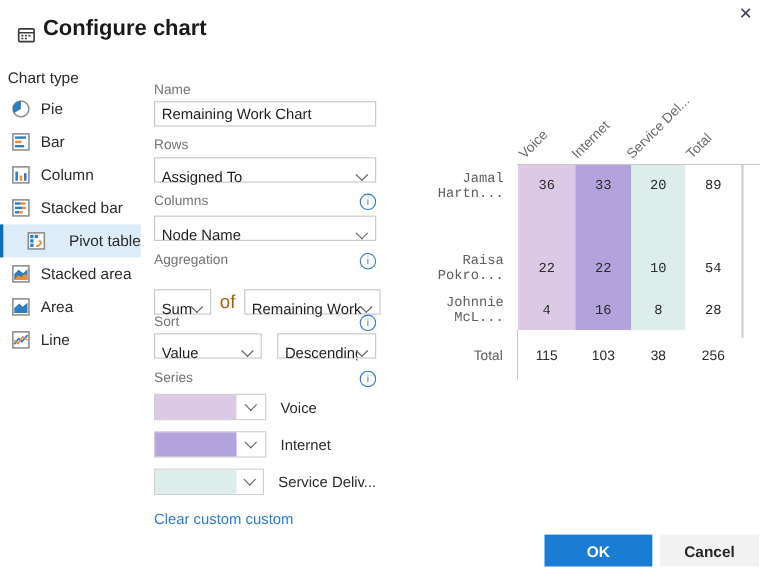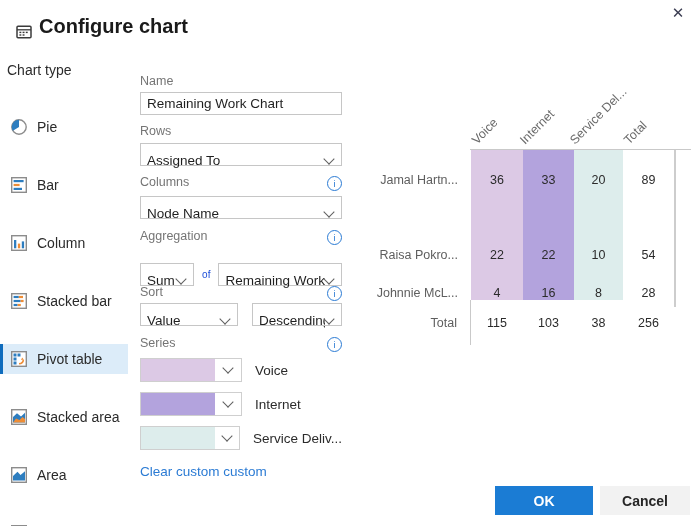--- a/index.html
+++ b/index.html
@@ -8,55 +8,55 @@
 
   
   .close{position:absolute;left:667px;top:2px;width:22px;height:22px;font-size:15px;
          color:#3b3d52;text-align:center;line-height:22px;cursor:pointer;}
   .hicon{position:absolute;left:15px;top:23px;width:18px;height:18px;}
   .title{position:absolute;left:39px;top:15px;font-size:20px;font-weight:700;color:#1a1a1a;margin:0;}
 
   
   .ct-title{position:absolute;left:7px;top:62px;font-size:14px;color:#2b2b2b;}
   .ctlist{position:absolute;left:0;top:84px;width:128px;margin:0;padding:0;list-style:none;}
-  .ct-item{display:flex;align-items:center;height:30px;padding-left:10px;cursor:pointer;margin-top:28px;}
-  .ct-item.selected{border-left:3px solid #0f6cbd;padding-left:7px;}
+  .ct-item{display:flex;align-items:center;height:30px;padding-left:10px;cursor:pointer;}
+  .ct-item.selected{border-left:3px solid #0f6cbd;padding-left:21px;justify-content:space-between;}
   .ct-item .ci{width:18px;height:18px;flex:0 0 18px;}
   .ct-item .cl{margin-left:9px;font-size:14px;color:#2b2b2b;white-space:nowrap;}
 
   
   .grp{position:absolute;left:140px;width:202px;}
   .flabel{font-size:12.5px;color:#757575;line-height:15px;display:block;}
   .info{position:absolute;right:0;top:1px;width:13px;height:13px;border:1.2px solid #2b7bd4;
         border-radius:50%;color:#2b7bd4;font-size:9.5px;line-height:13px;text-align:center;cursor:pointer;}
   .info::before{content:"i";}
   .tinput{box-sizing:border-box;width:100%;height:23px;border:1px solid #c6c6c6;background:#fff;
           font-family:"Liberation Sans",sans-serif;font-size:13.5px;color:#1f1f1f;padding:0 6px;outline:none;}
   .sel{box-sizing:border-box;height:23px;border:1px solid #c6c6c6;background:#fff;display:flex;
        align-items:center;padding:12px 8px 0 6px;font-size:13.5px;color:#1f1f1f;cursor:pointer;}
   .sel .seltext{white-space:nowrap;overflow:hidden;}
   .chev{width:7px;height:7px;border-right:1.4px solid #5f5f5f;border-bottom:1.4px solid #5f5f5f;
         transform:rotate(45deg);margin-top:-4px;flex:0 0 7px;}
   .sel .chev{margin-left:auto;}
   .aggrow{display:flex;align-items:center;}
-  .ofword{margin:0 8px;font-size:10px;color:#1d4ed8;}
+  .ofword{margin:0 8px;font-size:17px;color:#a16207;}
   .swrow{display:flex;align-items:center;height:24px;margin-top:10px;}
   .swatch{box-sizing:border-box;width:102px;height:24px;border:1px solid #cfcfcf;display:flex;cursor:pointer;background:#fff;}
   .swcolor{width:74px;}
   .swchev{flex:1;display:flex;align-items:center;justify-content:center;}
   .swname{margin-left:13px;font-size:13.5px;color:#2b2b2b;white-space:nowrap;}
   .clearlink{position:absolute;left:140px;top:464px;font-size:13.5px;text-decoration:none;cursor:pointer;}
 
   
   .preview{position:absolute;left:375px;top:75px;width:316px;height:272px;font-size:12.5px;}
   .rothead{position:absolute;top:58px;height:14px;line-height:14px;color:#6b6b6b;white-space:nowrap;
            transform:rotate(-45deg);transform-origin:0 100%;}
   .hline{position:absolute;left:95px;top:74px;width:221px;border-top:1px solid #c9c9c9;}
   .strip{position:absolute;top:75px;height:150px;}
-  .prow{position:absolute;left:0;display:flex;align-items:flex-end;height:37px;width:316px;}
+  .prow{position:absolute;left:0;display:flex;align-items:center;height:37px;width:316px;font-family:Liberation Mono, monospace;}
   .plabel{width:96px;text-align:right;padding-right:13px;box-sizing:border-box;color:#5e5e5e;}
   .pcell{text-align:center;color:#2b2b2b;}
   .c0{width:52px;}.c1{width:51px;}.c2{width:49px;}.c3{width:51px;}
   .trow{position:absolute;left:0;top:225px;height:45px;display:flex;align-items:center;width:316px;}
   .trow .plabel{align-self:stretch;display:flex;align-items:center;justify-content:flex-end;
                 border-right:1px solid #c9c9c9;}
   .sbar{position:absolute;left:299px;top:75px;width:2px;height:157px;background:#cdcdcd;}
 
   
   .btn{position:absolute;top:486px;height:29px;border:none;font-family:"Liberation Sans",sans-serif;

